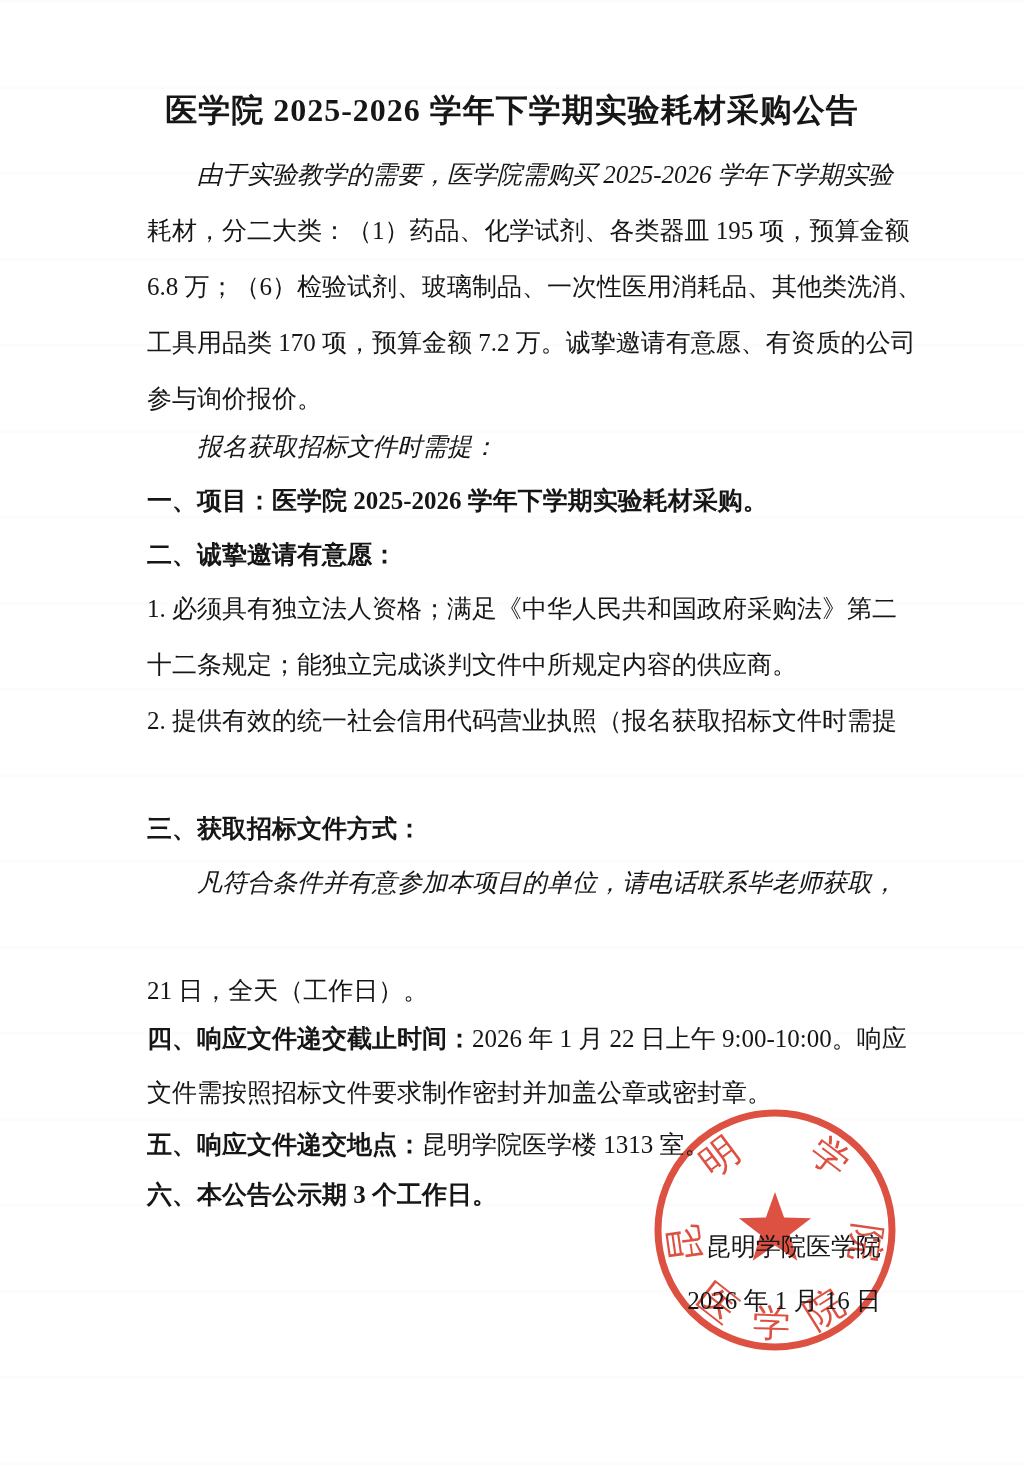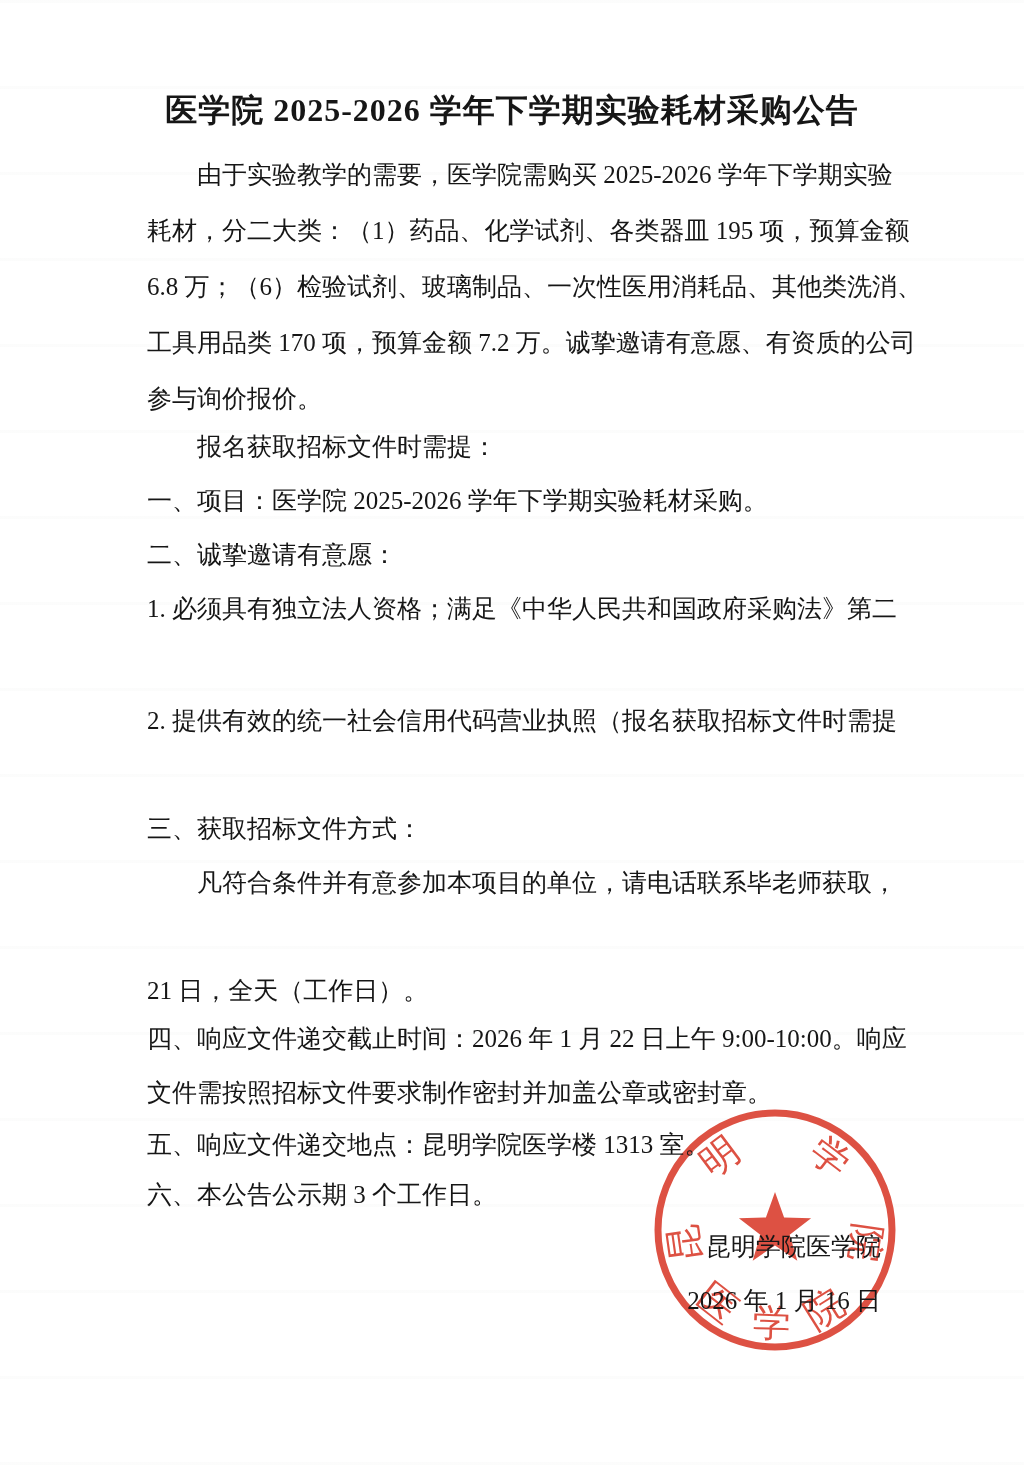--- a/index.html
+++ b/index.html
@@ -19,23 +19,23 @@
   }
   .title{
     position:absolute;left:0;top:90px;width:1024px;
     text-align:center;font-size:32px;font-weight:bold;line-height:40px;
     white-space:nowrap;letter-spacing:1px;z-index:2;
   }
   .ln{
     position:absolute;left:147px;width:734px;
     font-size:25px;line-height:34px;white-space:nowrap;z-index:2;
   }
-  .in{text-indent:50px;}
+  .in{text-indent:50px;font-style:italic;}
   .r{text-align:right;}
-  .b{font-weight:normal;}
+  .b{font-weight:bold;}
   .seal{
     position:absolute;left:651px;top:1106px;width:250px;height:250px;
     z-index:1;opacity:0.88;
   }
   .seal text{
     font-size:38px;fill:#d93a2a;
     font-family:"Liberation Serif","DejaVu Serif",serif;
   }
 </style>
 </head>
@@ -59,20 +59,21 @@
 
   <div class="ln in" style="top:158px"><span class="b"></span><span>由于实验教学的需要，医学院需购买 2025-2026 学年下学期实验</span></div>
   <div class="ln" style="top:214px"><span class="b"></span><span>耗材，分二大类：（1）药品、化学试剂、各类器皿 195 项，预算金额</span></div>
   <div class="ln" style="top:270px"><span class="b"></span><span>6.8 万；（6）检验试剂、玻璃制品、一次性医用消耗品、其他类洗消、</span></div>
   <div class="ln" style="top:326px"><span class="b"></span><span>工具用品类 170 项，预算金额 7.2 万。诚挚邀请有意愿、有资质的公司</span></div>
   <div class="ln" style="top:382px"><span class="b"></span><span>参与询价报价。</span></div>
   <div class="ln in" style="top:430px"><span class="b"></span><span>报名获取招标文件时需提：</span></div>
   <div class="ln" style="top:484px"><span class="b">一、项目：医学院 2025-2026 学年下学期实验耗材采购。</span><span></span></div>
   <div class="ln" style="top:538px"><span class="b">二、诚挚邀请有意愿：</span><span></span></div>
   <div class="ln" style="top:592px"><span class="b"></span><span>1. 必须具有独立法人资格；满足《中华人民共和国政府采购法》第二</span></div>
+  <div class="ln" style="top:648px"><span class="b"></span><span>十二条规定；能独立完成谈判文件中所规定内容的供应商。</span></div>
   <div class="ln" style="top:704px"><span class="b"></span><span>2. 提供有效的统一社会信用代码营业执照（报名获取招标文件时需提</span></div>
   <div class="ln in" style="top:866px"><span class="b"></span><span>凡符合条件并有意参加本项目的单位，请电话联系毕老师获取，</span></div>
   <div class="ln" style="top:812px"><span class="b">三、获取招标文件方式：</span><span></span></div>
   <div class="ln" style="top:974px"><span class="b"></span><span>21 日，全天（工作日）。</span></div>
   <div class="ln" style="top:1022px"><span class="b">四、响应文件递交截止时间：</span><span>2026 年 1 月 22 日上午 9:00-10:00。响应</span></div>
   <div class="ln" style="top:1076px"><span class="b"></span><span>文件需按照招标文件要求制作密封并加盖公章或密封章。</span></div>
   <div class="ln" style="top:1128px"><span class="b">五、响应文件递交地点：</span><span>昆明学院医学楼 1313 室。</span></div>
   <div class="ln" style="top:1178px"><span class="b">六、本公告公示期 3 个工作日。</span><span></span></div>
   <div class="ln r" style="top:1230px"><span class="b"></span><span>昆明学院医学院</span></div>
   <div class="ln r" style="top:1284px"><span class="b"></span><span>2026 年 1 月 16 日</span></div>

